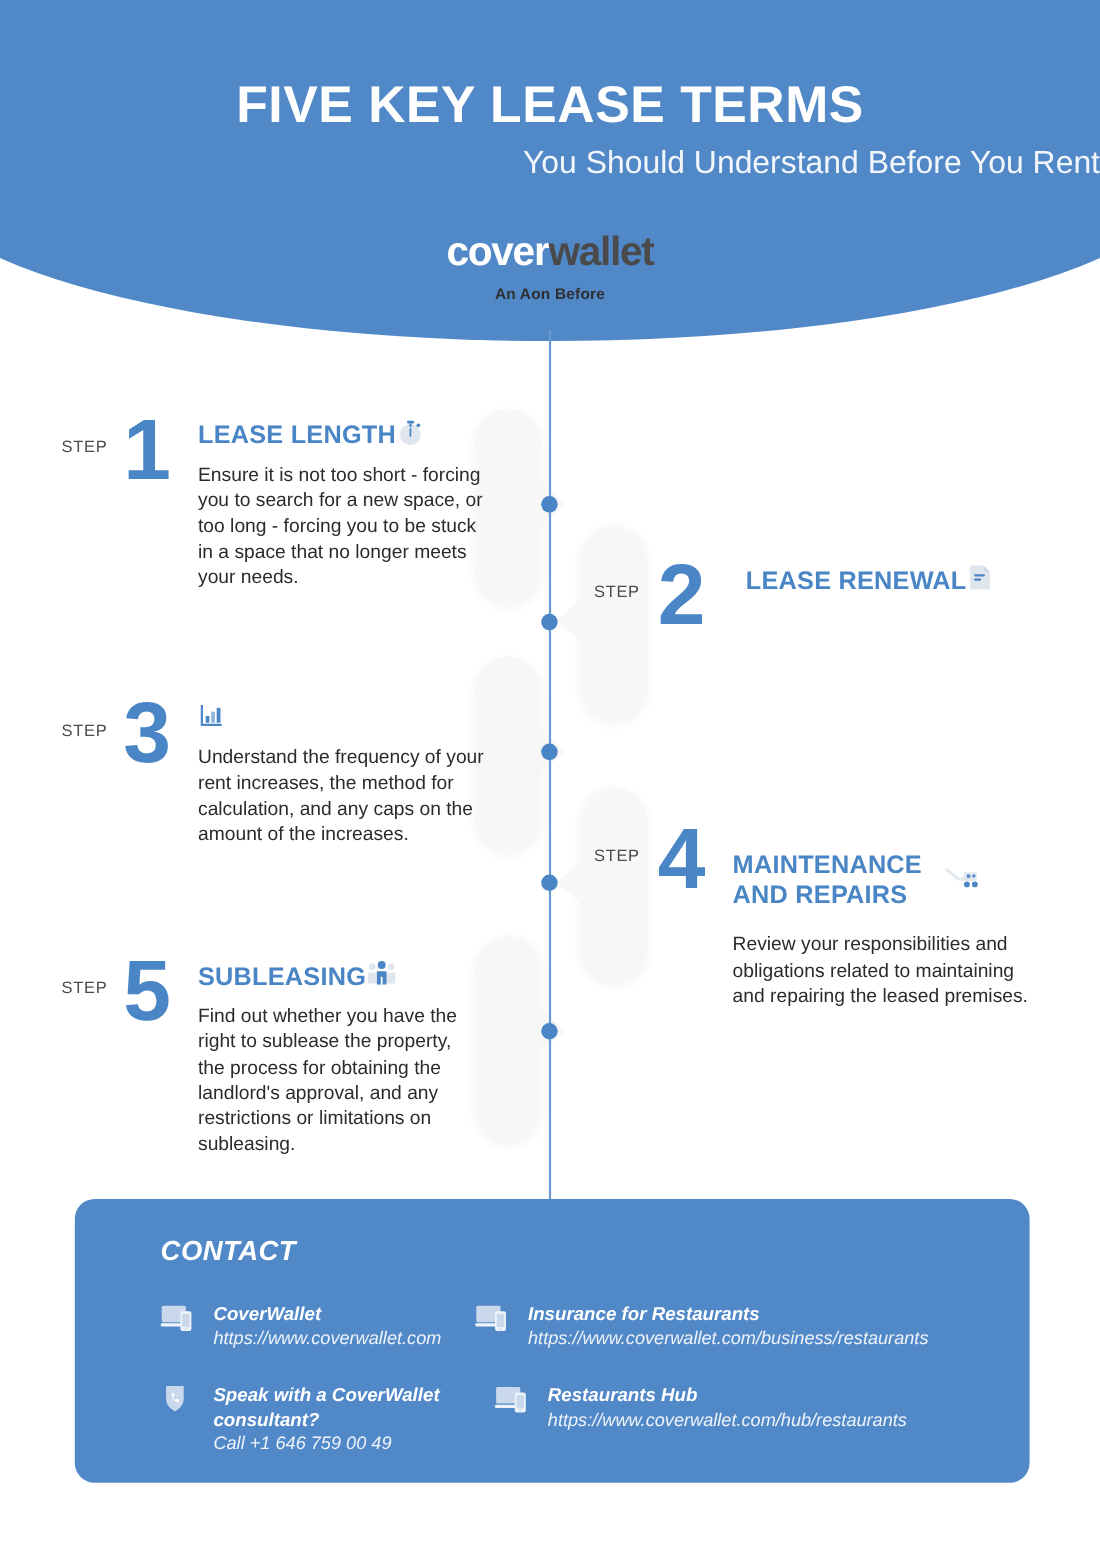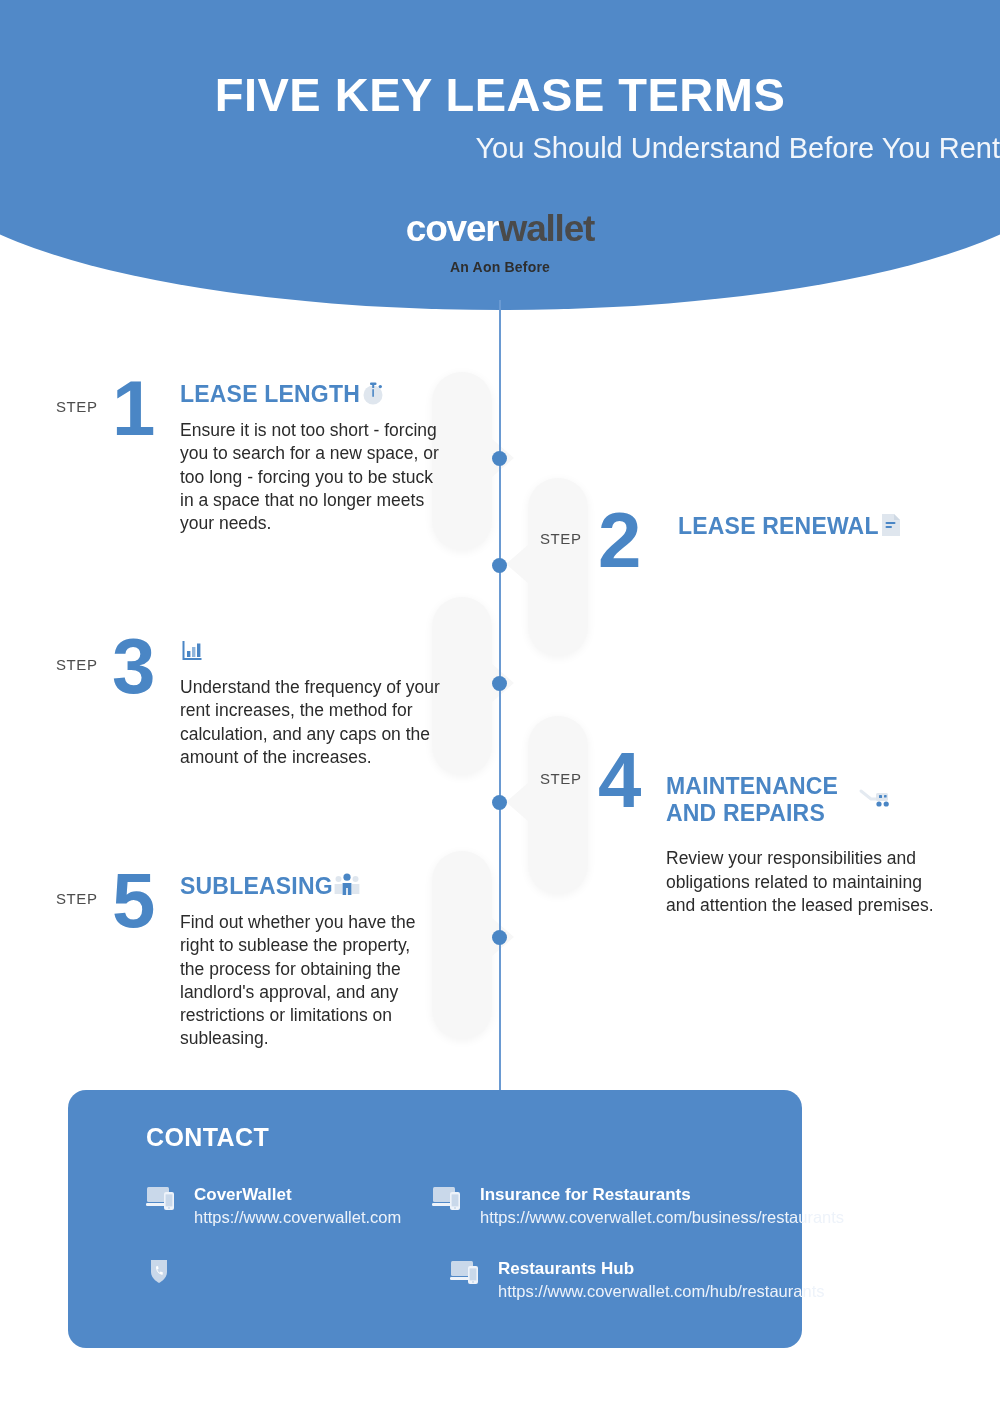--- a/index.html
+++ b/index.html
@@ -136,24 +136,25 @@
     font-size:17.5px;
     line-height:1.33;
     padding-top:9px;
   }
   .ico { flex:0 0 auto; display:block; }
 
   
   .contact {
     position:absolute;
     left:68px; top:1090px;
-    width:734px; height:258px;
+    width:868px; height:258px;
     background:#5189c8;
     border-radius:18px;
     z-index:4;
+    font-style:italic;
   }
   .contact h2 {
     color:#ffffff;
     font-size:25px;
     font-weight:bold;
     letter-spacing:0.4px;
     position:absolute;
     left:78px; top:33px;
   }
   .c-item { position:absolute; display:flex; gap:14px; }
@@ -276,21 +277,21 @@
         <svg width="34" height="26" viewBox="0 0 34 26">
           <path d="M4 6 L14 14 L21 14" stroke="#e4eaf1" stroke-width="3" fill="none" stroke-linecap="round"></path>
           <rect x="19" y="8" width="12" height="8" rx="1.6" fill="#dfe6ee"></rect>
           <rect x="22" y="10" width="3" height="3" rx="0.6" fill="#4a86c5"></rect>
           <rect x="27" y="10" width="2.6" height="2.6" rx="0.6" fill="#4a86c5"></rect>
           <circle cx="22" cy="19" r="2.6" fill="#4a86c5"></circle>
           <circle cx="29.2" cy="19" r="2.6" fill="#4a86c5"></circle>
         </svg>
       </span>
     </div>
-    <div class="step-desc" style="padding-top:20px;">Review your responsibilities and obligations related to maintaining and attention the leased premises.</div>
+    <div class="step-desc" style="padding-top:20px;">Review your responsibilities and obligations related to maintaining and repairing the leased premises.</div>
   </div>
 </div>
 
 <div class="step" style="left:0; top:862px;">
   <div class="step-label" style="left:56px; top:28px;">STEP</div>
   <div class="step-num" style="left:112px; top:7px;">5</div>
   <div class="step-body" style="left:180px; top:10px; width:250px;">
     <div class="step-head">
       <h3>SUBLEASING</h3>
       <span class="ico">
@@ -344,20 +345,24 @@
     </div>
   </div>
 
   <div class="c-item" style="left:78px; top:167px; width:330px;">
     <span class="ico">
       <svg width="34" height="34" viewBox="0 0 34 34">
         <path d="M5 3 h16 v12 c0 7 -8 11 -8 11 s-8 -4 -8 -11 z" fill="#c9d8ea"></path>
         <path d="M10 9.5 c0 5 2.6 7.6 6.4 8.4 l0.6 -2.4 -2.4 -1 -1 1.2 c-1.2 -0.8 -2 -1.8 -2.4 -3.2 l1.4 -0.8 -0.6 -2.6 z" fill="#ffffff"></path>
       </svg>
     </span>
+    <div class="c-text">
+      <div class="c-title" style="max-width:215px;">Speak with a CoverWallet consultant?</div>
+      <div class="c-sub">Call +1 646 759 00 49</div>
+    </div>
   </div>
 
   <div class="c-item" style="left:382px; top:167px; width:460px;">
     <span class="ico">
       <svg width="34" height="32" viewBox="0 0 34 32">
         <rect x="1" y="4" width="22" height="15" rx="1.5" fill="#c9d8ea"></rect>
         <rect x="0" y="20" width="24" height="3" rx="1.2" fill="#eef3fa"></rect>
         <rect x="18" y="9" width="10" height="18" rx="2" fill="#eef3fa"></rect>
         <rect x="19.6" y="11.4" width="6.8" height="12" fill="#c9d8ea"></rect>
         <circle cx="23" cy="25" r="1" fill="#c9d8ea"></circle>

